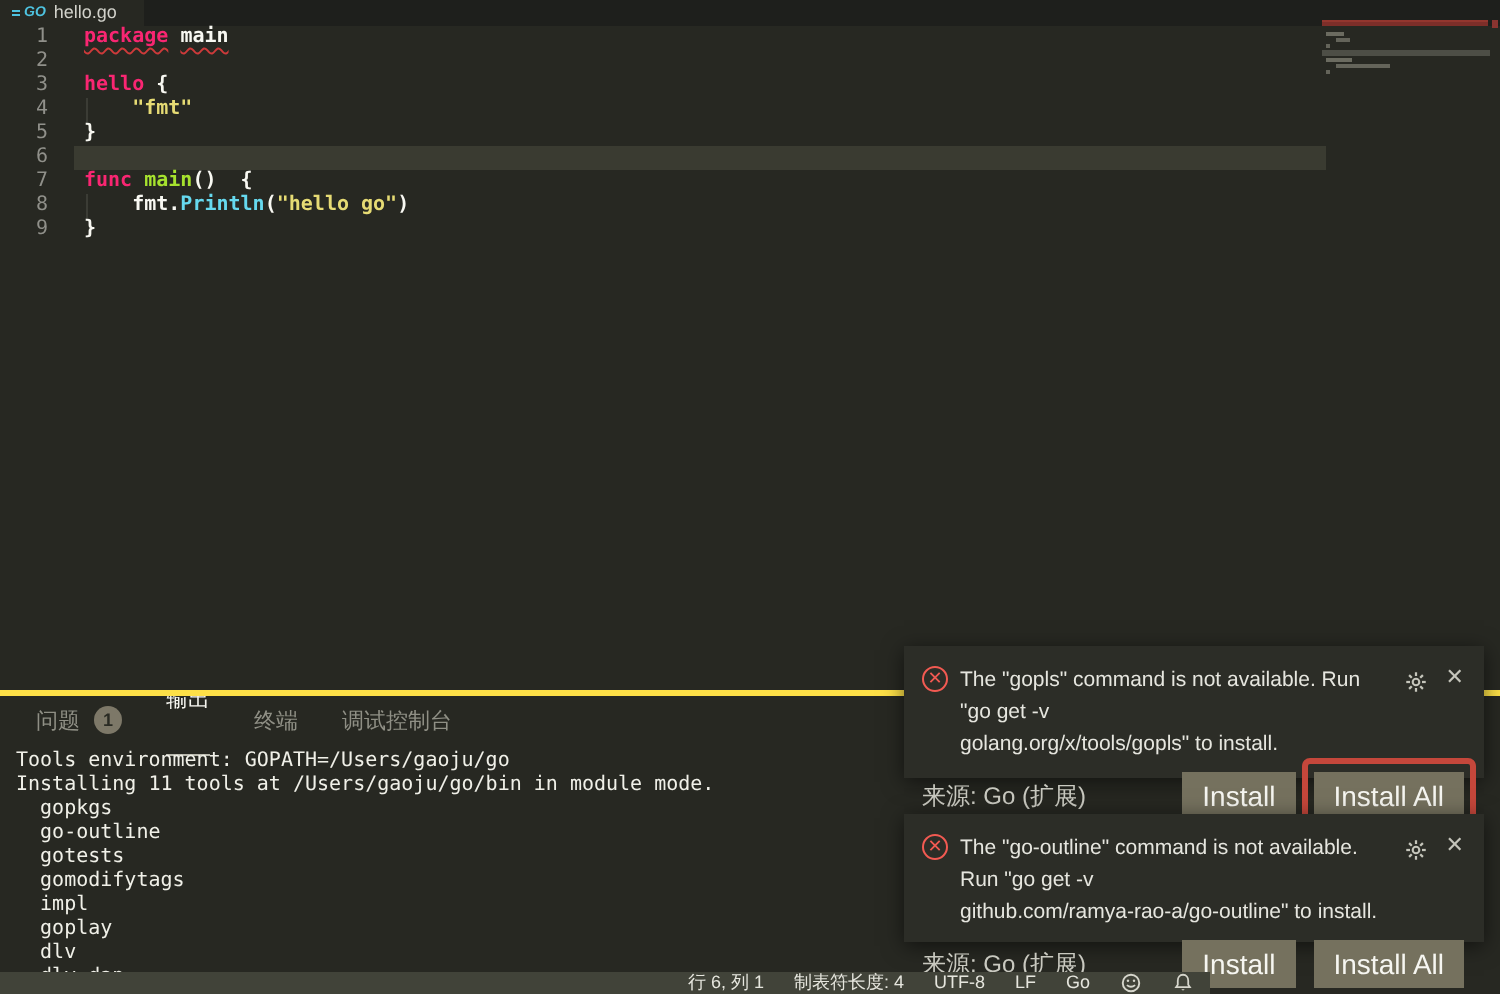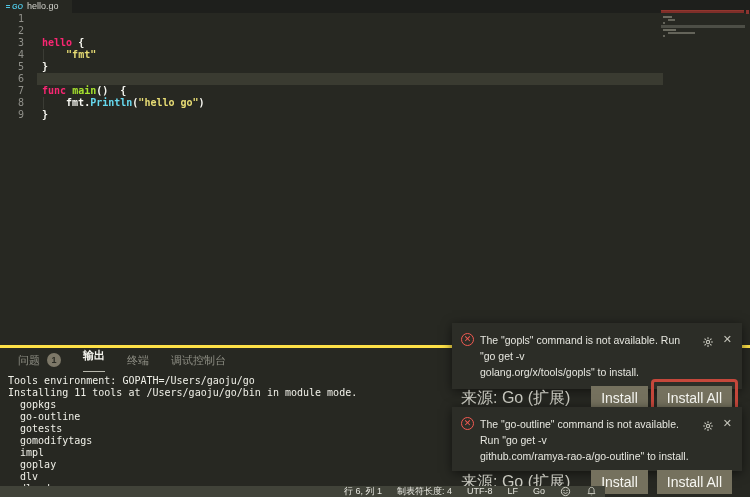--- a/index.html
+++ b/index.html
@@ -36,61 +36,61 @@
   .mm-l7 { left:2px; top:20px; width:13px; height:2px; background:#6b6b60; }
   .mm-l8 { left:7px; top:23px; width:27px; height:2px; background:#64645a; }
   .mm-l9 { left:2px; top:26px; width:2px; height:2px; background:#64645a; }
   .ruler-mark { position:absolute; right:1px; top:10px; width:3px; height:4px; background:#8a3430; }
 
   
   .panel { position:absolute; left:0; top:345px; width:750px; height:142px; background:#272822; border-top:3px solid #fde047; overflow:hidden; }
   .panel-tabs { display:flex; align-items:center; gap:22px; height:24px; padding-left:18px; font-size:11px; color:#8f8f85; }
   .panel-tab { display:flex; align-items:center; gap:7px; cursor:default; height:24px; }
   .panel-tab.active { color:#f4f4ee; }
-  .panel-tab.active .pt-label { border-bottom:1px solid #b9b9ae; padding-bottom:8px;font-weight:bold; }
+  .panel-tab.active .pt-label { border-bottom:1px solid #b9b9ae; padding-bottom:20px; }
   .pt-badge { display:inline-flex; align-items:center; justify-content:center; width:14px; height:14px; border-radius:50%; background:#7d7868; color:#2a2b24; font-size:9px; font-weight:bold; }
   .output { padding:3px 0 0 8px; font-family:"DejaVu Sans Mono", monospace; font-size:10px; line-height:12px; color:#f0f0e8; white-space:pre; }
 
   
   .statusbar { position:absolute; left:0; bottom:0; width:605px; height:11px; background:#414339; display:flex; align-items:center; justify-content:flex-end; gap:15px; padding-right:8px; z-index:30; }
   .sb-item { color:#e6e6de; font-size:9px; line-height:11px; white-space:nowrap; }
   .sb-icon { display:flex; align-items:center; }
   .sb-icon svg { display:block; }
 
   
   .toast { position:absolute; left:452px; width:290px; background:#2c2d27; box-shadow:0 2px 10px rgba(0,0,0,.55); padding:9px 10px 8px 9px; z-index:20; }
   .toast-0 { top:323px; height:66px; }
   .toast-1 { top:407px; height:64px; }
   .toast-row1 { display:flex; gap:6px; }
   .err-icon { flex:none; width:13px; height:13px; border:1px solid #f25a52; border-radius:50%; color:#f25a52; font-size:9px; line-height:11px; text-align:center; margin-top:1px; }
   .toast-msg { flex:1; color:#e6e6df; font-size:10.5px; line-height:16px; }
   .toast-icons { flex:none; display:flex; gap:9px; align-items:flex-start; padding-top:2px; }
   .toast-close { color:#c5c5bb; font-size:11px; line-height:11px; cursor:default; }
   .toast-row2 { display:flex; align-items:center; margin-top:6px; }
-  .toast-src { flex:1; color:#c9c9c0; font-size:16px; }
+  .toast-src { flex:1; color:#c9c9c0; font-size:12px; }
   .toast-btns { display:flex; gap:9px; align-items:center; }
   .btn { background:#75715e; color:#f6f6f1; font-size:14px; line-height:1; padding:5px 10px; border:none; font-family:"Liberation Sans", sans-serif; }
   .ring { position:relative; display:inline-block; }
   .ring::after { content:""; position:absolute; inset:-7px -6px -9px -6px; border:3px solid #c5473b; border-radius:4px; pointer-events:none; }
 </style>
 </head>
 <body>
 
 <div class="screen">
 
   <div class="tabbar">
     <div class="tab">
       <span class="go-icon">GO</span>
       <span class="tab-label">hello.go</span>
     </div>
   </div>
 
   <div class="editor">
     <div id="code-lines">
-        <div class="code-line"><div class="gutter">1</div></div>
+        <div class="code-line"><div class="gutter">1</div><div class="code-area"><span class="code-text"><span class="kw sq">package</span><span class="pl"> </span><span class="pl sq">main</span></span></div></div>
         <div class="code-line"><div class="gutter">2</div><div class="code-area"><span class="code-text"></span></div></div>
         <div class="code-line"><div class="gutter">3</div><div class="code-area"><span class="code-text"><span class="kw">hello</span><span class="pl"> {</span></span></div></div>
         <div class="code-line guide"><div class="gutter">4</div><div class="code-area"><span class="code-text"><span class="pl">    </span><span class="st">"fmt"</span></span></div></div>
         <div class="code-line"><div class="gutter">5</div><div class="code-area"><span class="code-text"><span class="pl">}</span></span></div></div>
         <div class="code-line current"><div class="gutter">6</div><div class="code-area"><span class="code-text"></span></div></div>
         <div class="code-line"><div class="gutter">7</div><div class="code-area"><span class="code-text"><span class="kw">func</span><span class="pl"> </span><span class="fn">main</span><span class="pl">()  {</span></span></div></div>
         <div class="code-line guide"><div class="gutter">8</div><div class="code-area"><span class="code-text"><span class="pl">    fmt.</span><span class="cy">Println</span><span class="pl">(</span><span class="st">"hello go"</span><span class="pl">)</span></span></div></div>
         <div class="code-line"><div class="gutter">9</div><div class="code-area"><span class="code-text"><span class="pl">}</span></span></div></div>
       </div>
   </div>

